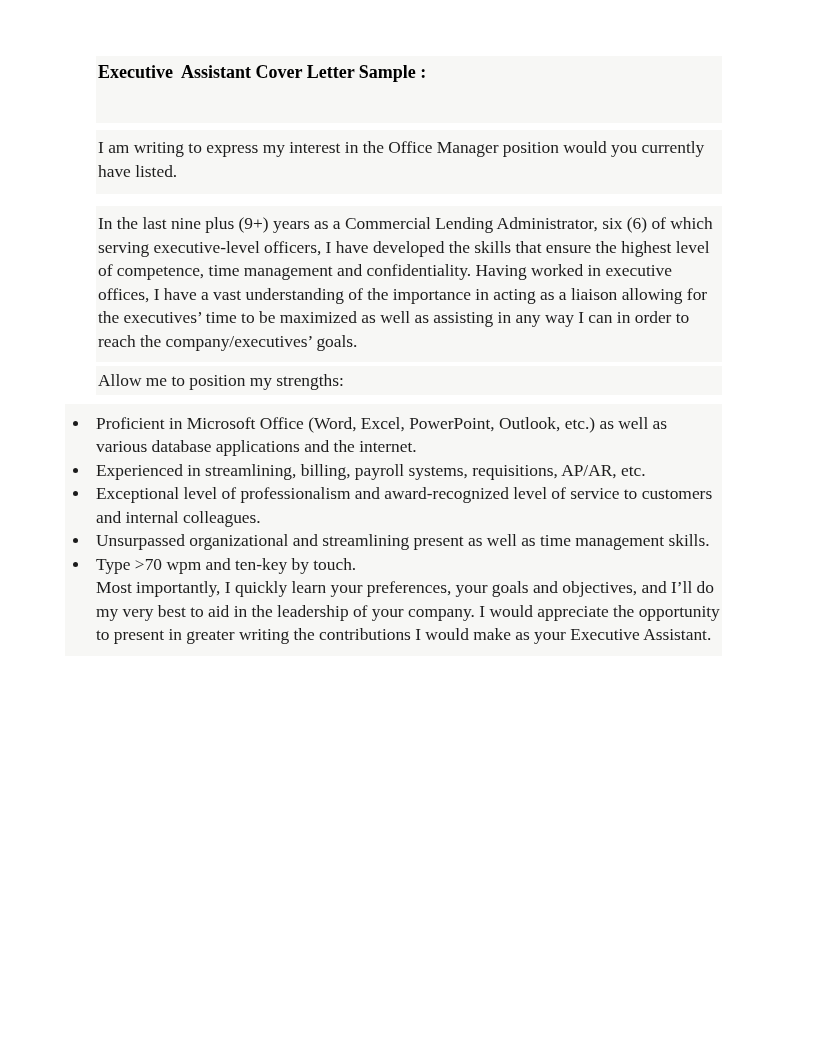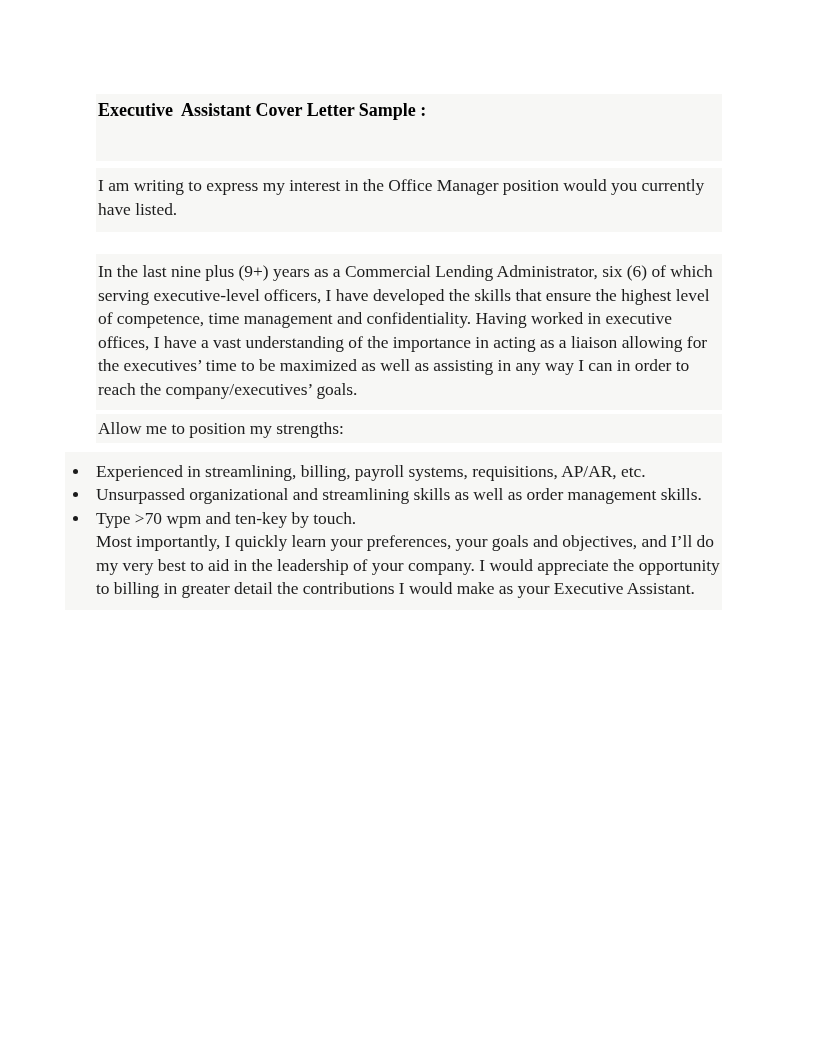--- a/index.html
+++ b/index.html
@@ -15,21 +15,21 @@
     font-size: 17.4px;
     line-height: 23.5px;
     color: var(--text-color, #1c1c1c);
     overflow: hidden;
   }
   .page {
     width: 816px;
     height: 1056px;
     background: var(--page-bg, #ffffff);
     box-sizing: border-box;
-    padding-top: 94px;
+    padding-top: 56px;
   }
   .shaded {
     background: var(--block-bg, #f7f7f5);
     box-sizing: border-box;
   }
   .para-block {
     margin-left: 96px;
     width: 626px;
   }
   .title-block {
@@ -44,21 +44,21 @@
     white-space: pre-wrap;
   }
   .title-spacer {
     height: 38px;
   }
   .block-intro {
     margin-top: 7px;
     padding: 6px 2px 11px 2px;
   }
   .block-experience {
-    margin-top: 22px;
+    margin-top: 12px;
     padding: 6px 2px 9px 2px;
   }
   .block-strengths-intro {
     margin-top: 4px;
     padding: 3px 2px 2px 2px;
   }
   .para {
     margin: 0;
   }
   .list-block {
@@ -110,27 +110,35 @@
   </div>
 
   <div class="shaded para-block block-strengths-intro">
     <p class="para">Allow me to position my strengths:</p>
   </div>
 
   <div class="shaded list-block">
     <ul class="strengths-list">
       <li>
         <span class="bullet-dot"></span>
+        <span>Proficient in Microsoft Office (Word, Excel, PowerPoint, Outlook, etc.) as well as various database applications and the internet.</span>
+      </li>
+      <li>
+        <span class="bullet-dot"></span>
         <span>Experienced in streamlining, billing, payroll systems, requisitions, AP/AR, etc.</span>
       </li>
       <li>
         <span class="bullet-dot"></span>
-        <span>Unsurpassed organizational and streamlining skills as well as order management skills.</span>
+        <span>Exceptional level of professionalism and award-recognized level of service to customers and internal colleagues.</span>
+      </li>
+      <li>
+        <span class="bullet-dot"></span>
+        <span>Unsurpassed organizational and streamlining present as well as time management skills.</span>
       </li>
       <li>
         <span class="bullet-dot"></span>
         <span>Type &gt;70 wpm and ten-key by touch.</span>
       </li>
     </ul>
-    <p class="closing-para">Most importantly, I quickly learn your preferences, your goals and objectives, and I’ll do my very best to aid in the leadership of your company. I would appreciate the opportunity to billing in greater detail the contributions I would make as your Executive Assistant.</p>
+    <p class="closing-para">Most importantly, I quickly learn your preferences, your goals and objectives, and I’ll do my very best to aid in the leadership of your company. I would appreciate the opportunity to present in greater writing the contributions I would make as your Executive Assistant.</p>
   </div>
 
 </div>
 
 </body></html>

